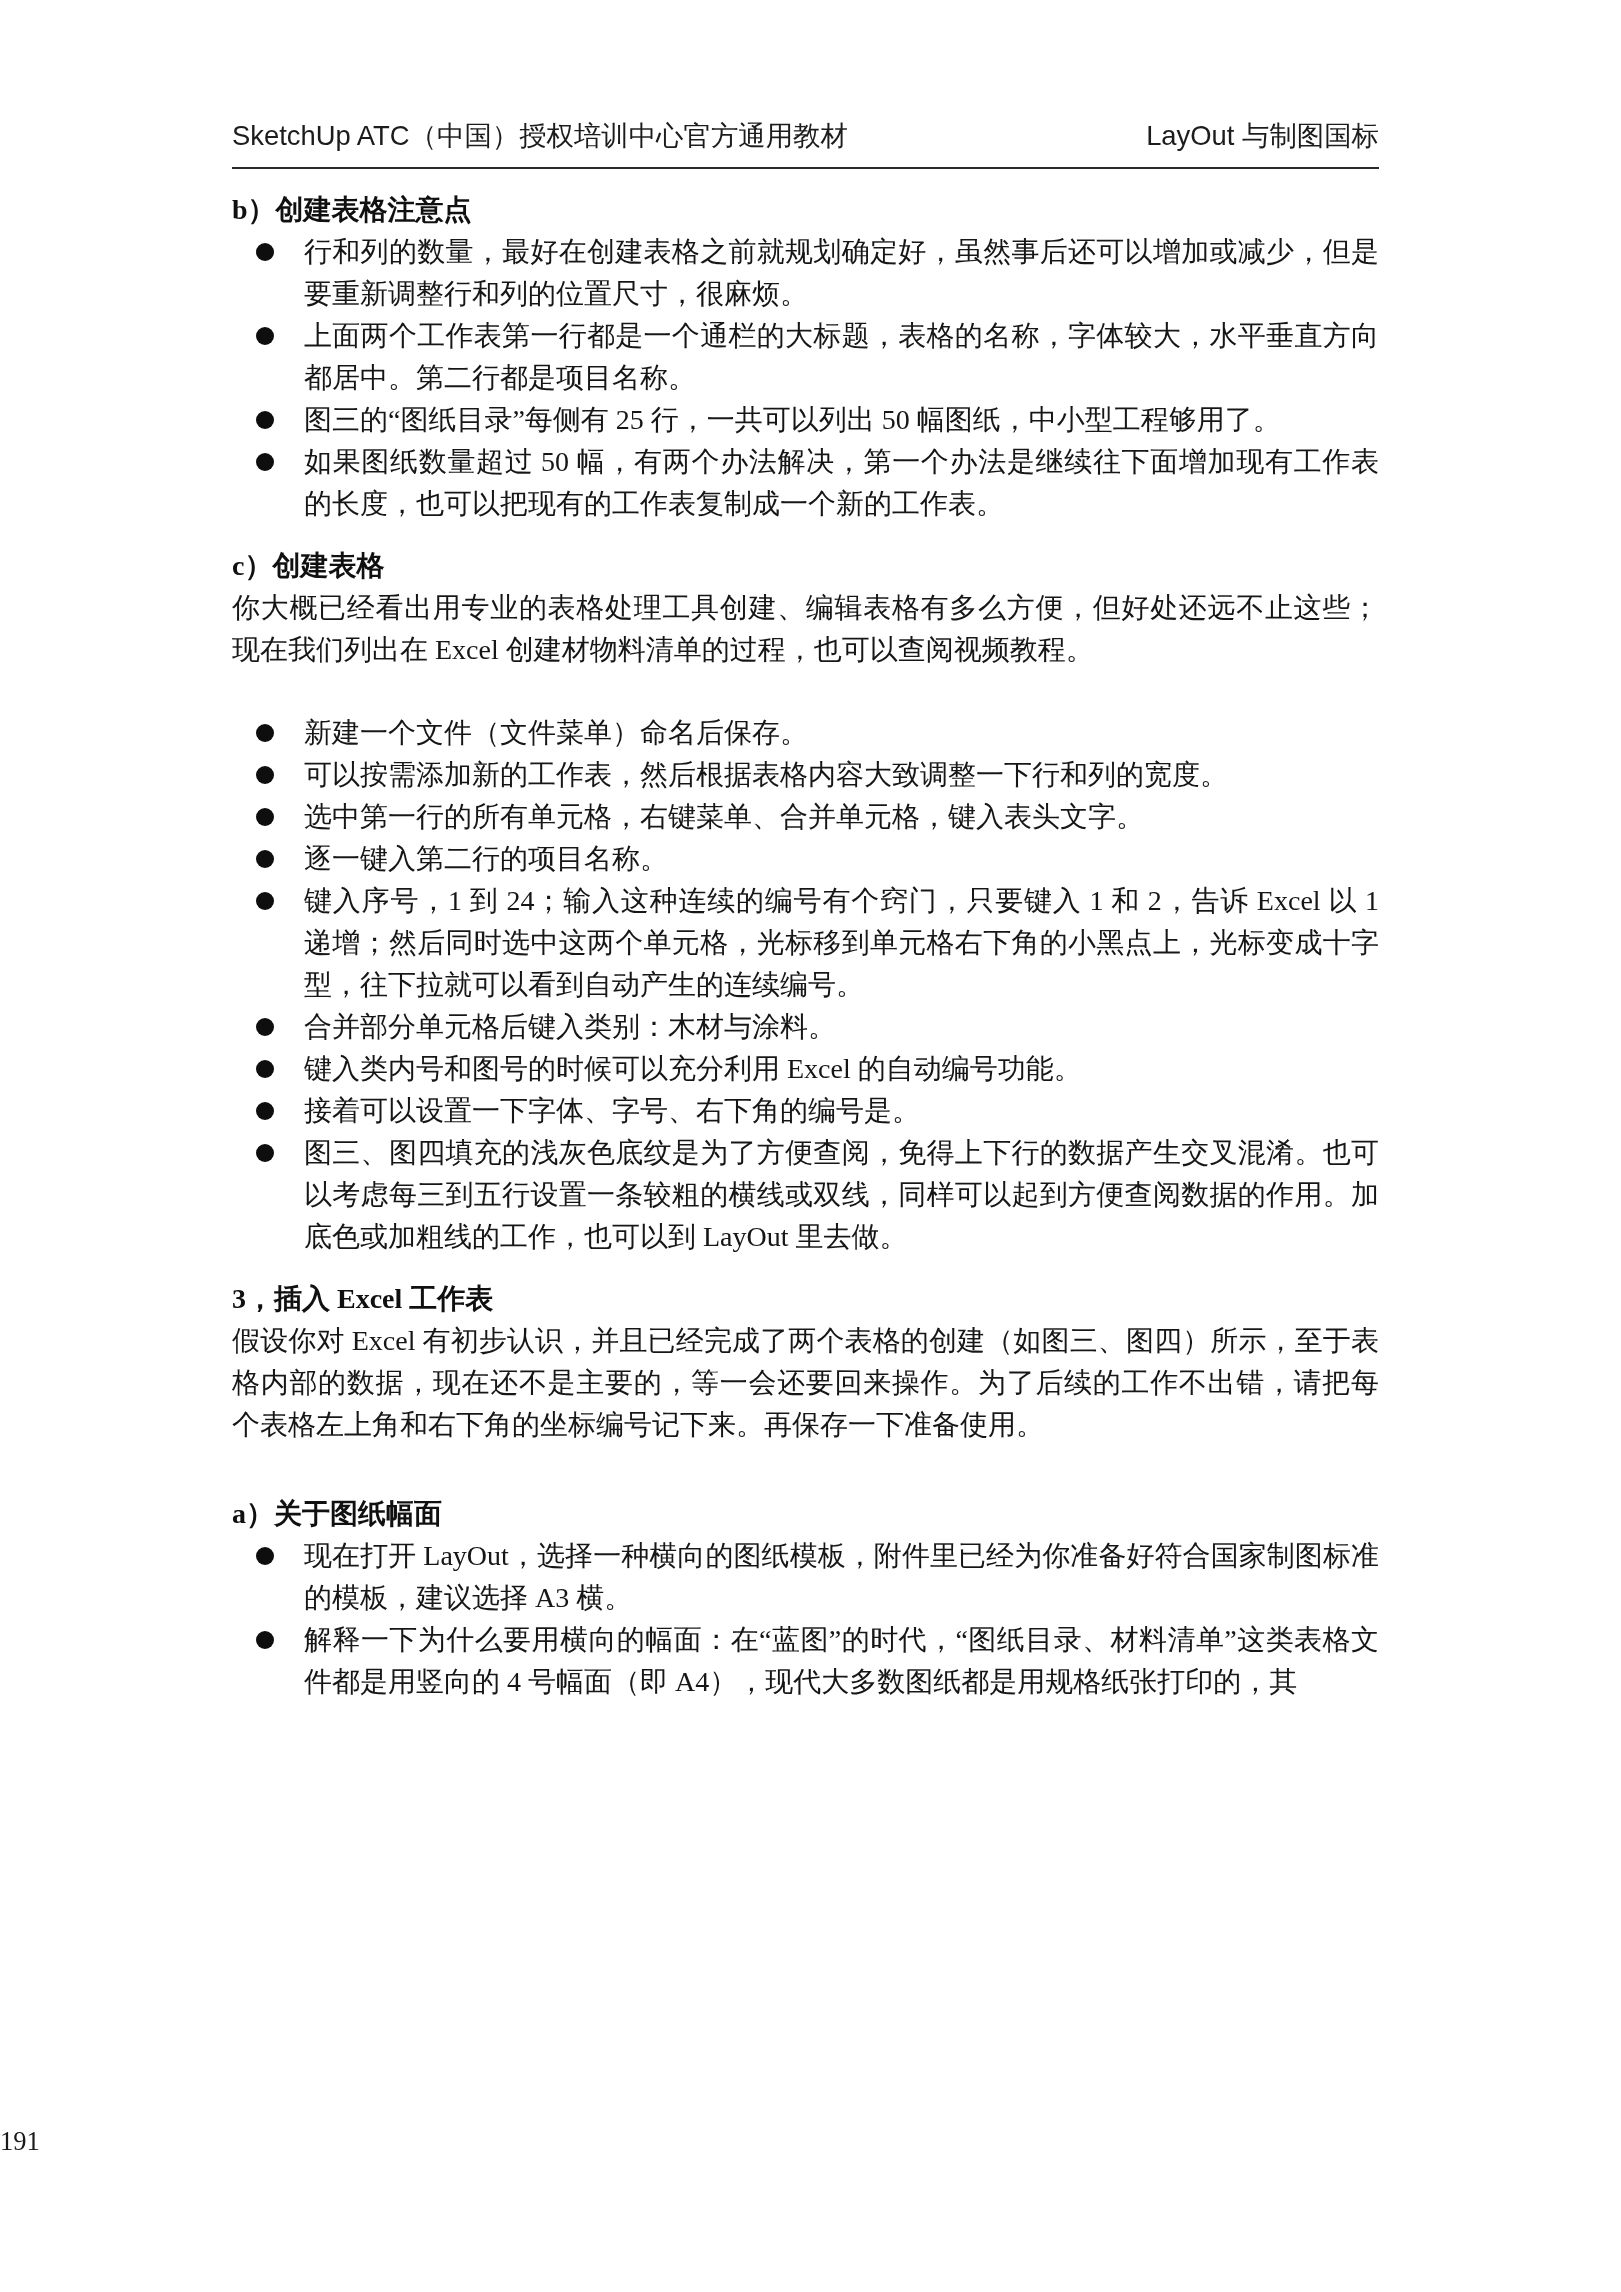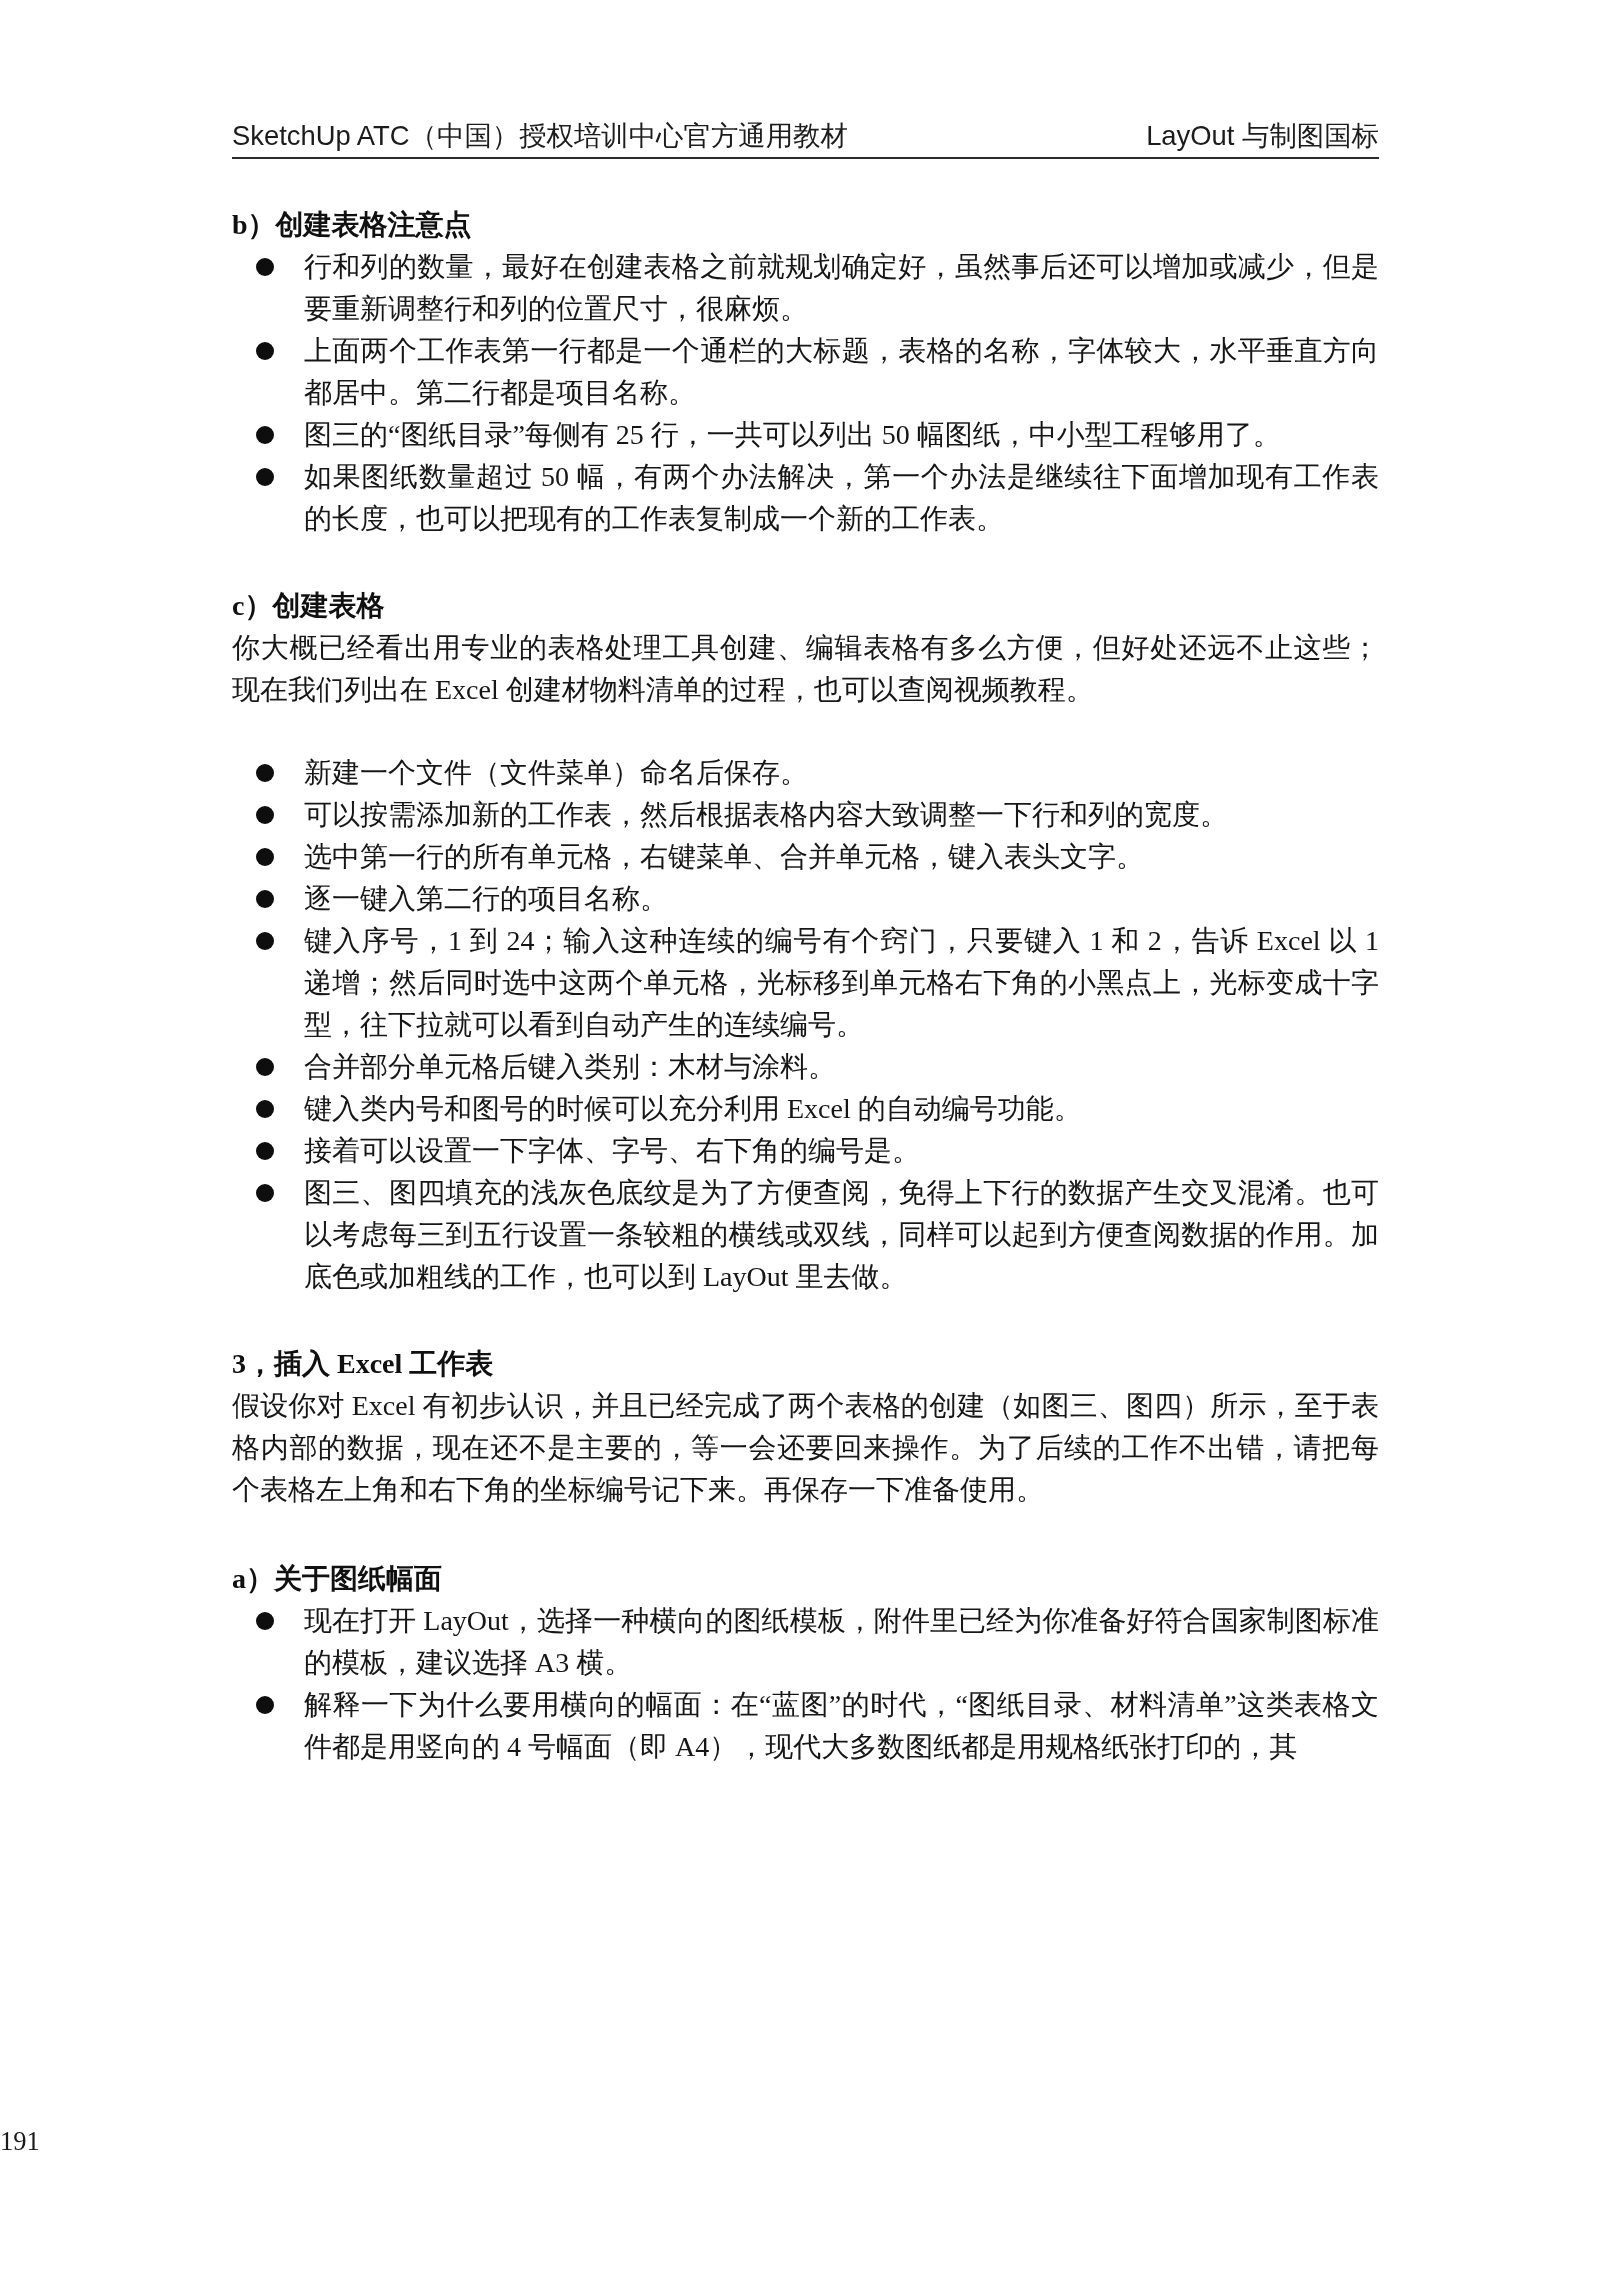--- a/index.html
+++ b/index.html
@@ -15,33 +15,33 @@
     overflow: hidden;
   }
   .content {
     position: absolute;
     left: 232px;
     width: 1147px;
     top: 0;
   }
   .doc-header {
     padding-top: 119px;
-    padding-bottom: 5px;
+    padding-bottom: 15px;
     border-bottom: 2px solid #2b2b2b;
     display: flex;
     justify-content: space-between;
     align-items: baseline;
     font-family: "Liberation Sans", "DejaVu Sans", sans-serif;
     font-size: 27.4px;
     line-height: 33px;
     color: #1c1c1c;
   }
   .intro-list { margin-top: 41px; }
   .section-heading {
-    margin-top: 45px;
+    margin-top: 20px;
     font-weight: bold;
     font-size: 28px;
     line-height: 42px;
     color: #101010;
   }
   .section-heading.extra { margin-top: 47px; }
   .paragraph {
     text-align: justify;
   }
   .sub-list { margin-top: 41px; }

